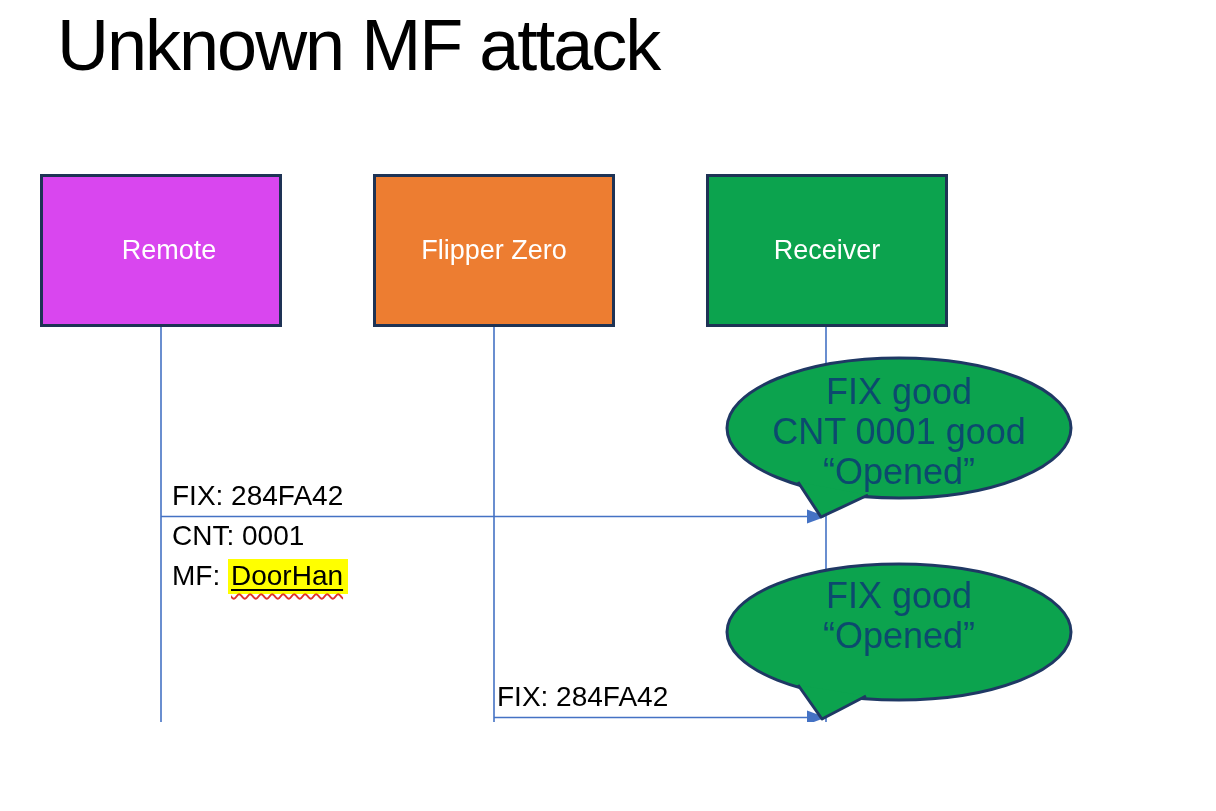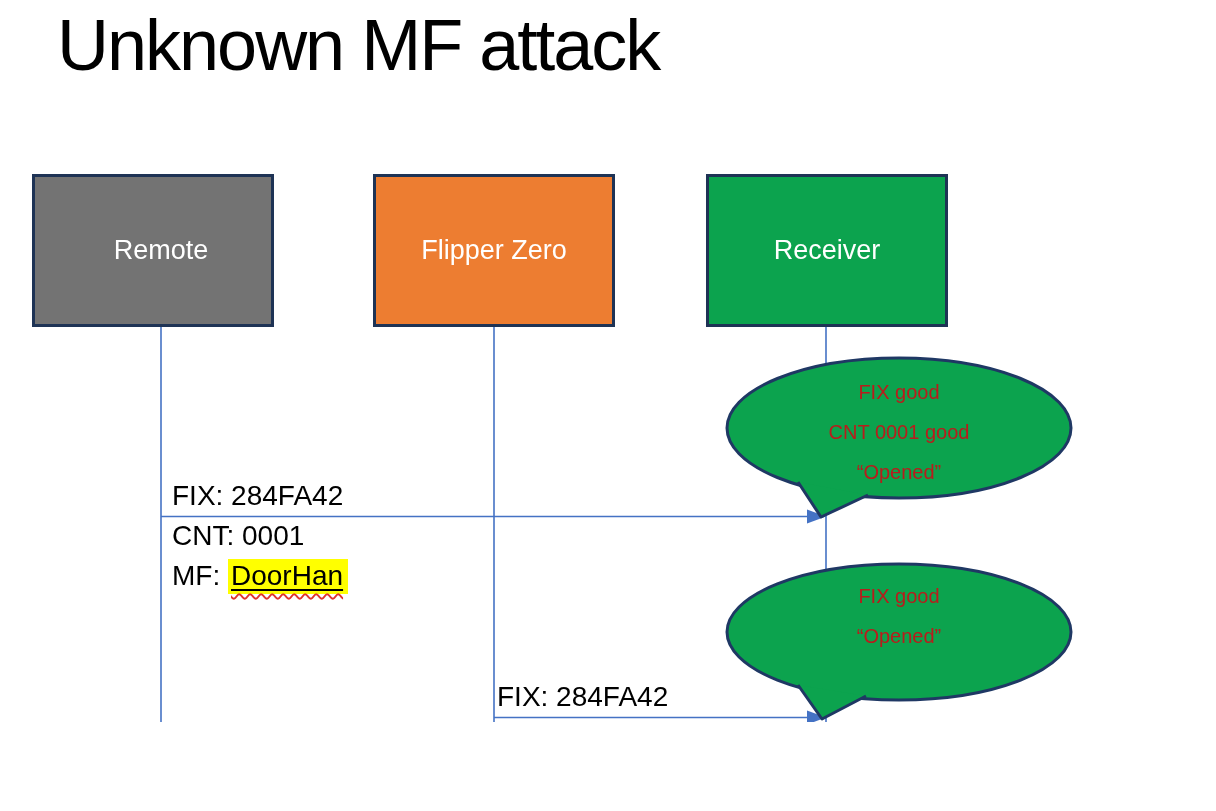--- a/index.html
+++ b/index.html
@@ -11,27 +11,27 @@
     position:absolute; left:57px; top:4px;
     font-size:72px; font-weight:300; letter-spacing:-2px; color:#000;
     white-space:nowrap;
   }
   .actor {
     position:absolute; top:174px; width:242px; height:153px;
     border:3px solid #1E3355; box-sizing:border-box;
     display:flex; align-items:center; justify-content:center;
     color:#ffffff; font-size:27px;
   }
-  .actor.remote   { left:32px;  background:#737373;padding-left:16px; }
+  .actor.remote   { left:40px;  background:#d946ef;padding-left:16px; }
   .actor.flipper  { left:373px; background:#ED7D31; }
   .actor.receiver { left:706px; background:#0CA34E; }
   .diagram-svg { position:absolute; left:0; top:0; }
   .callout-text {
     position:absolute; width:300px; text-align:center;
-    color:#b91c1c; font-size:20px; line-height:40px; z-index:3;
+    color:#0c4a6e; font-size:36px; line-height:40px; z-index:3;
   }
   .callout-text.c1 { left:749px; top:372px; }
   .callout-text.c2 { left:749px; top:576px; }
   .msg {
     position:absolute; font-size:28px; line-height:40px; color:#000;
     z-index:2; white-space:nowrap;
   }
   .msg.m1 { left:172px; top:476px; }
   .msg.m2 { left:497px; top:677px; }
   .hl { background:#FFFF00; padding:1px 5px 3px 3px; }

